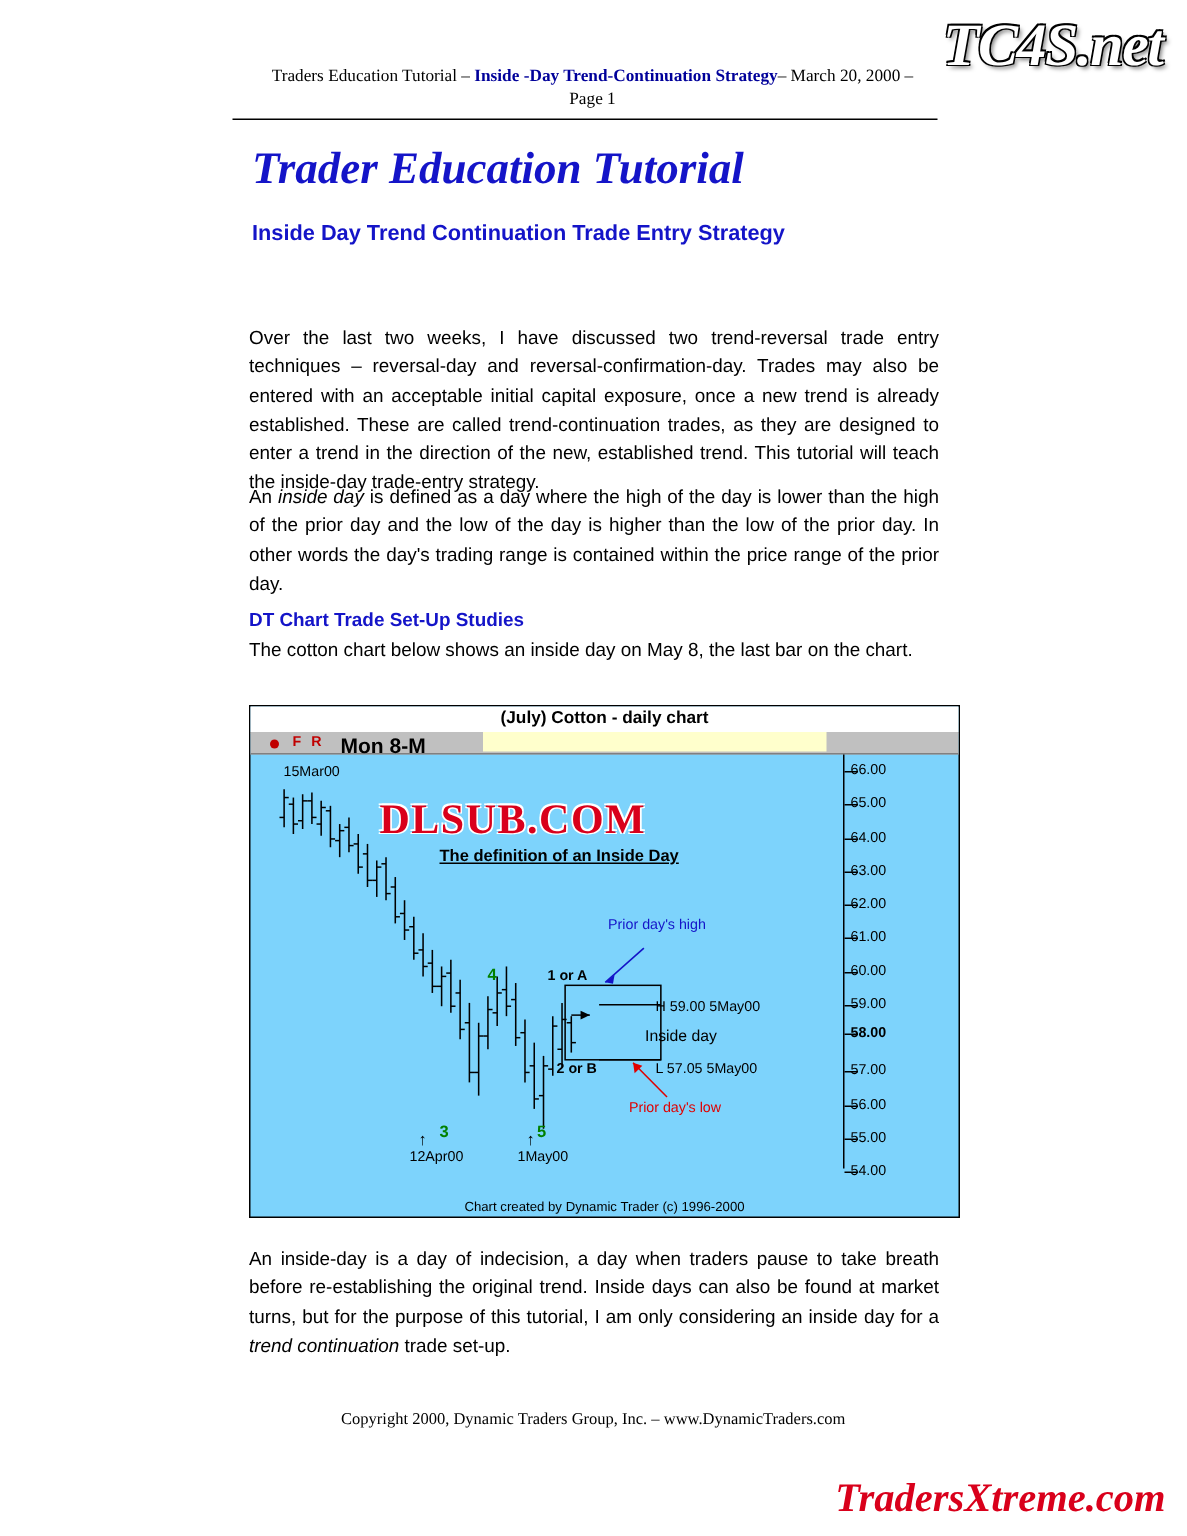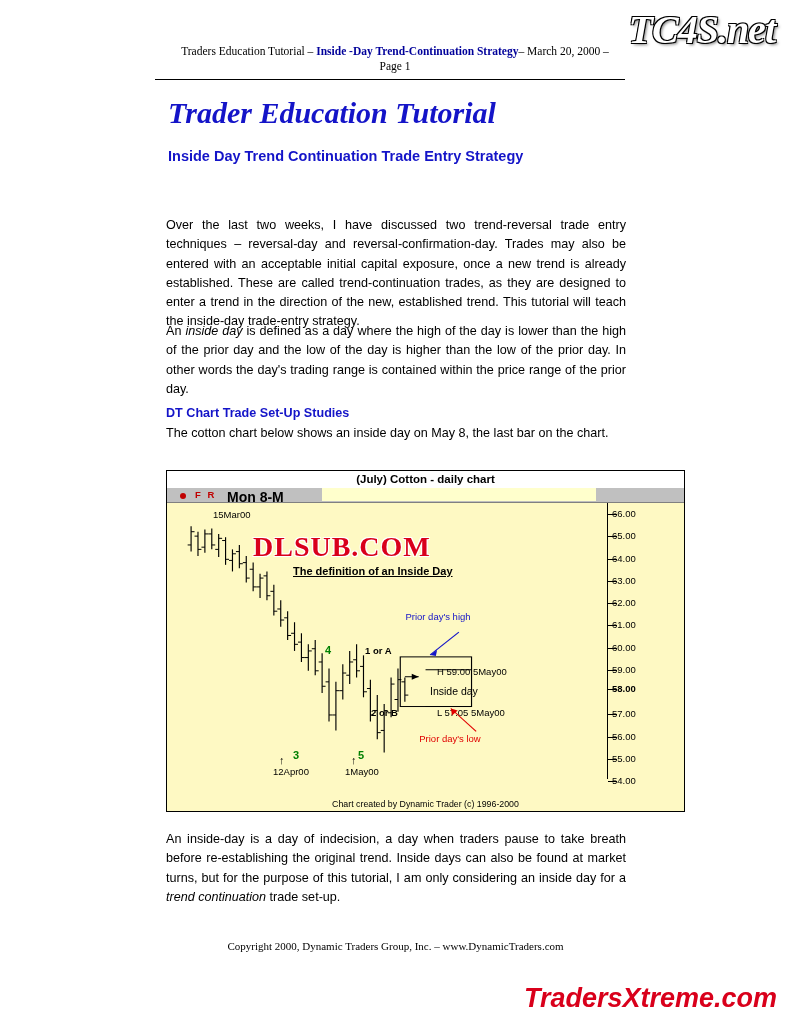--- a/index.html
+++ b/index.html
@@ -19,21 +19,21 @@
     font-size:40px;font-weight:bold;font-style:italic;
     color:#ffffff;
     text-shadow:
       -1px -1px 0 #000, 1px -1px 0 #000,
       -1px  1px 0 #000, 1px  1px 0 #000,
        2px 2px 3px rgba(0,0,0,.5);
     letter-spacing:-1px;
   }
   .wm-bottom{
     position:absolute;bottom:10px;right:14px;
-    font-family:Liberation Sans, sans-serif;
+    font-family:Liberation Serif, serif;
     font-size:27px;font-weight:bold;font-style:italic;
     color:#d9001b;
     text-shadow:
       -1px -1px 0 #fff, 1px -1px 0 #fff,
       -1px  1px 0 #fff, 1px  1px 0 #fff;
   }
 
   
   .hdr{
     position:absolute;left:155px;top:44px;width:480px;
@@ -73,22 +73,22 @@
     font-size:12.6px;font-weight:bold;color:#1414c8;
   }
   .p3{top:424px;}
   .p4{top:830px;}
 
   em{font-style:italic;}
 
   
   .chart{
     position:absolute;left:166px;top:470px;
-    width:519px;height:342px;
-    border:1px solid #000;background:#fef9c3;
+    width:474px;height:342px;
+    border:1px solid #000;background:#7dd3fc;
     box-sizing:border-box;
   }
   .chart-title{
     position:absolute;left:0;top:0;width:100%;
     text-align:center;font-family:"Liberation Sans", sans-serif;
     font-size:11.5px;font-weight:bold;border-bottom:1px solid #000;
     height:17px;line-height:17px;background:#fff;
   }
   .chart-toolbar{
     position:absolute;left:0;top:17px;width:100%;height:15px;
@@ -319,21 +319,21 @@
             <line x1="185" y1="211.28" x2="188" y2="211.28" stroke="#000" stroke-width="1"></line>
             <line x1="188" y1="182.36800000000005" x2="191" y2="182.36800000000005" stroke="#000" stroke-width="1"></line>
             <line x1="194" y1="166.8" x2="194" y2="210.16800000000006" stroke="#000" stroke-width="1"></line>
             <line x1="191" y1="197.93599999999998" x2="194" y2="197.93599999999998" stroke="#000" stroke-width="1"></line>
             <line x1="194" y1="177.92000000000002" x2="197" y2="177.92000000000002" stroke="#000" stroke-width="1"></line>
             <line x1="200" y1="175.69599999999997" x2="200" y2="200.16" stroke="#000" stroke-width="1"></line>
             <line x1="197" y1="180.14400000000003" x2="200" y2="180.14400000000003" stroke="#000" stroke-width="1"></line>
             <line x1="200" y1="193.48800000000006" x2="203" y2="193.48800000000006" stroke="#000" stroke-width="1"></line>
           </svg>
 
-        <div class="lbl lbl-black" style="left:14px;top:6px;margin-left:24px;">15Mar00</div>
+        <div class="lbl lbl-black" style="left:14px;top:6px;">15Mar00</div>
         <div class="defn">The definition of an Inside Day</div>
 
         <div class="lbl lbl-green" style="left:150px;top:141px;">4</div>
         <div class="lbl lbl-black" style="left:190px;top:142px;font-weight:bold;">1 or A</div>
         <div class="lbl lbl-green" style="left:118px;top:246px;">3</div>
         <div class="lbl lbl-green" style="left:183px;top:246px;">5</div>
         <div class="lbl lbl-black" style="left:196px;top:204px;font-weight:bold;">2 or B</div>
 
         <div class="lbl lbl-blue" style="left:228px;top:108px;text-align:center;width:70px;line-height:12px;">Prior day's high</div>
         <div class="lbl lbl-black" style="left:262px;top:163px;">H 59.00 5May00</div>

